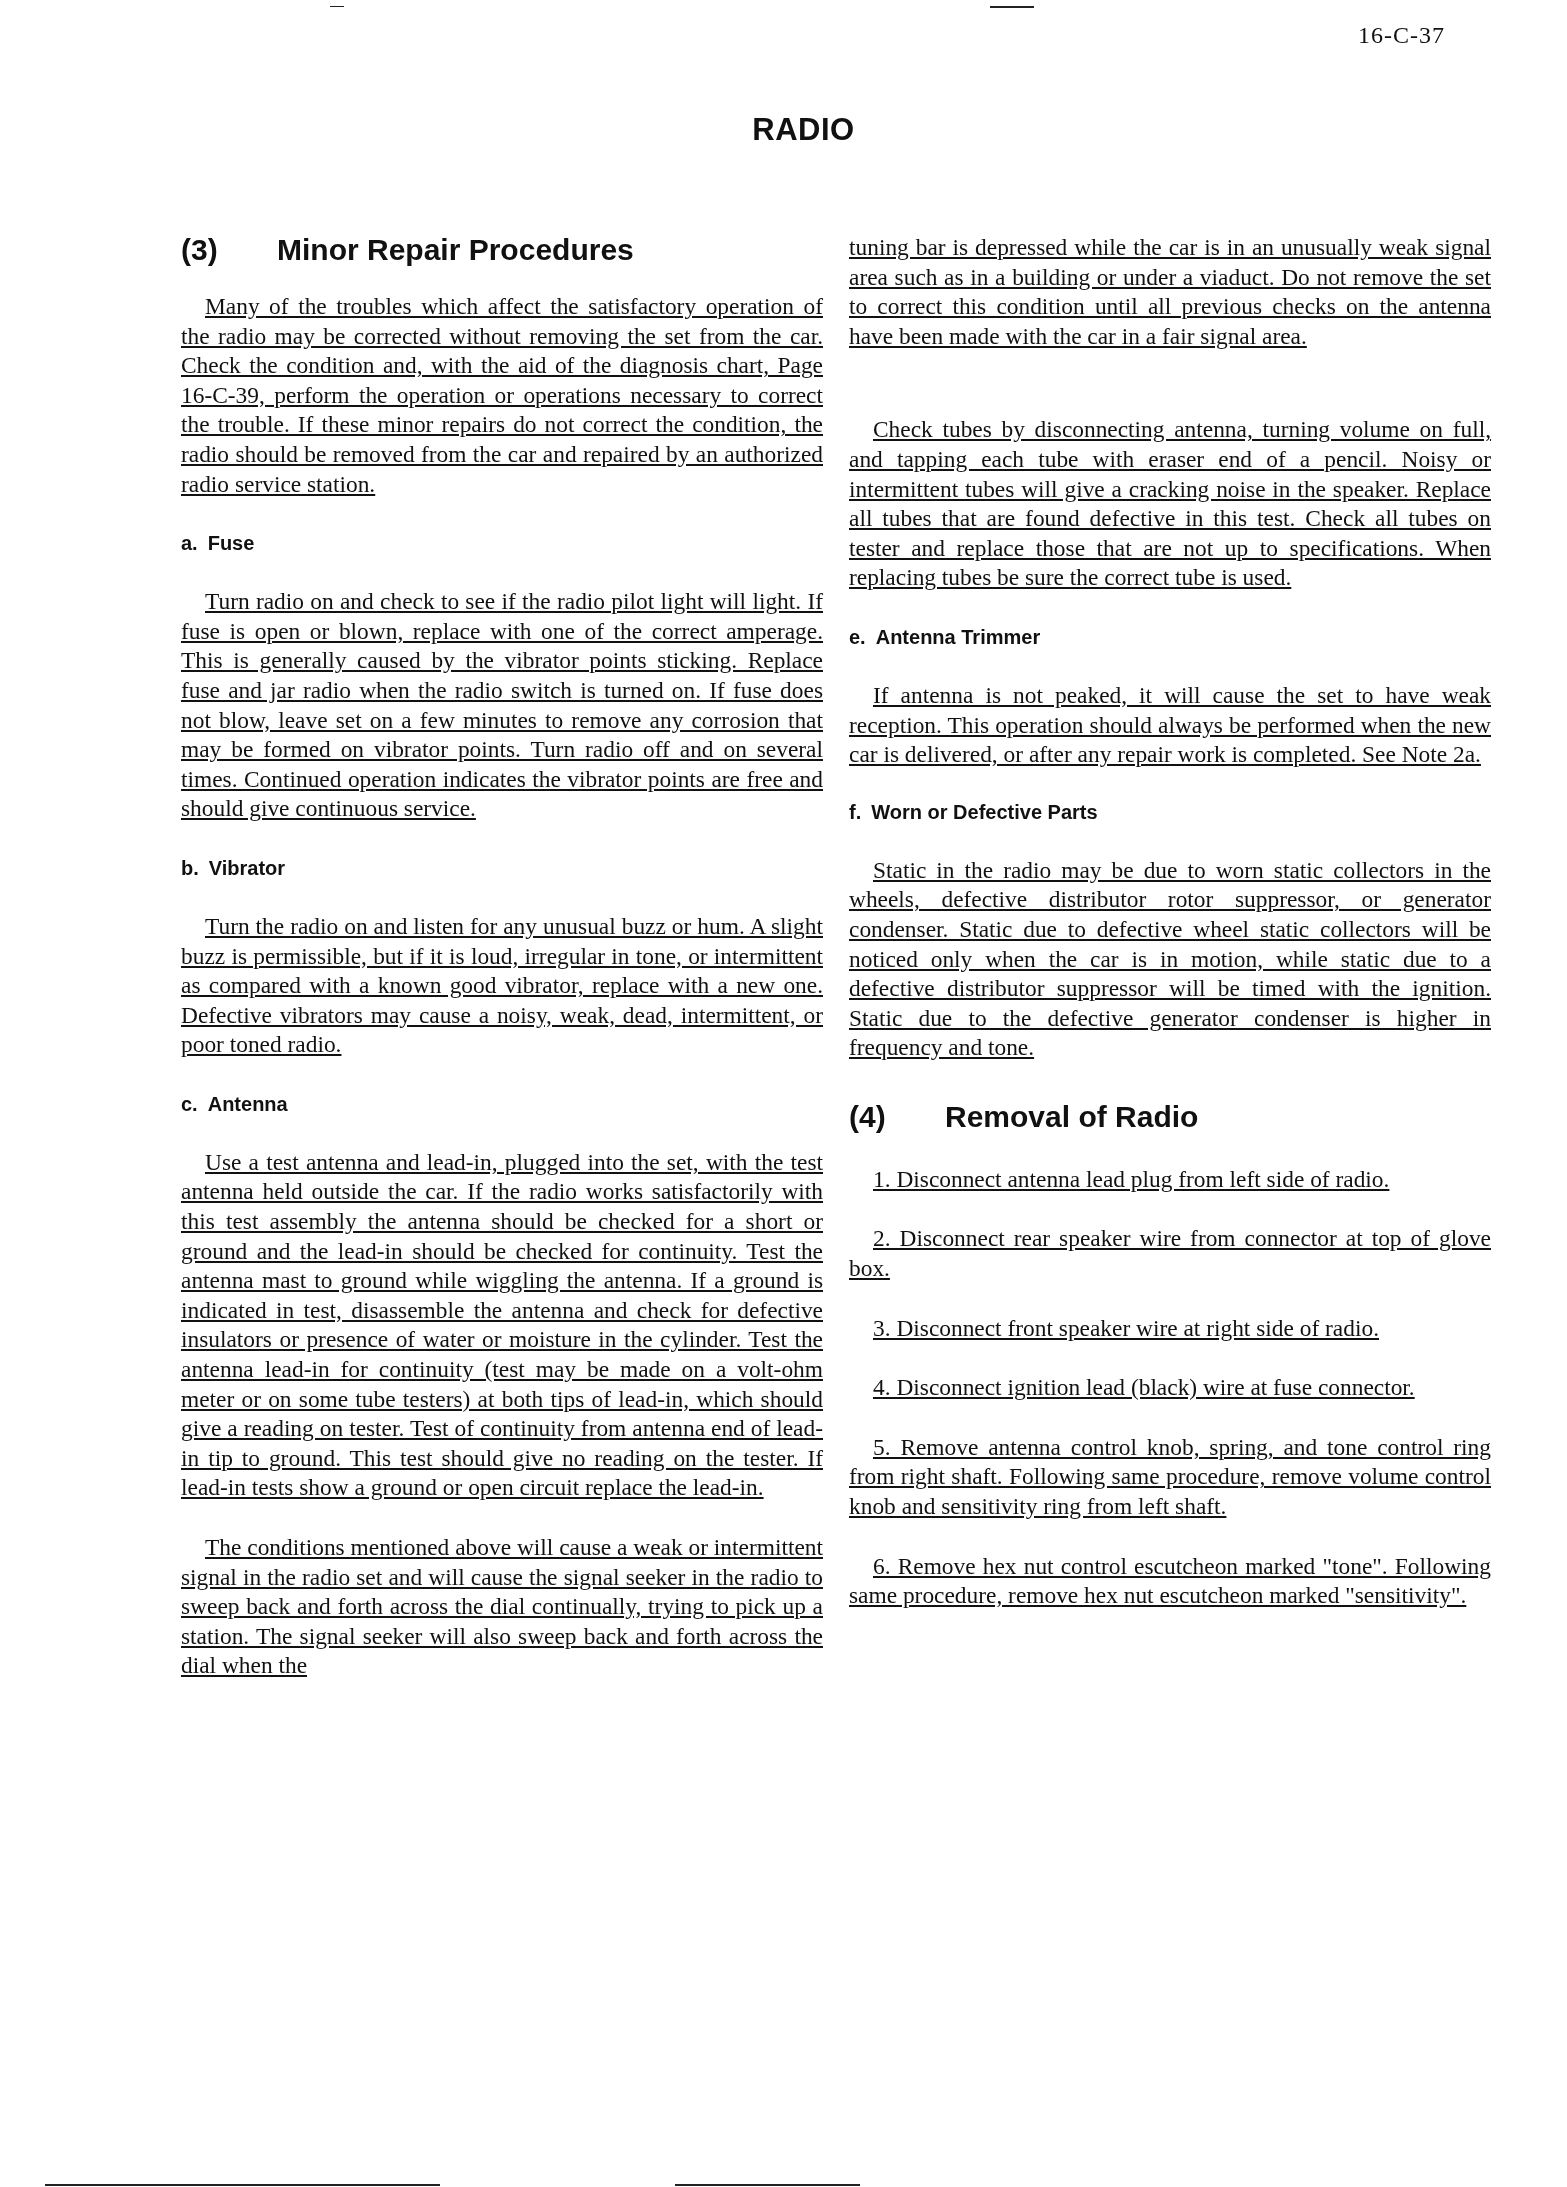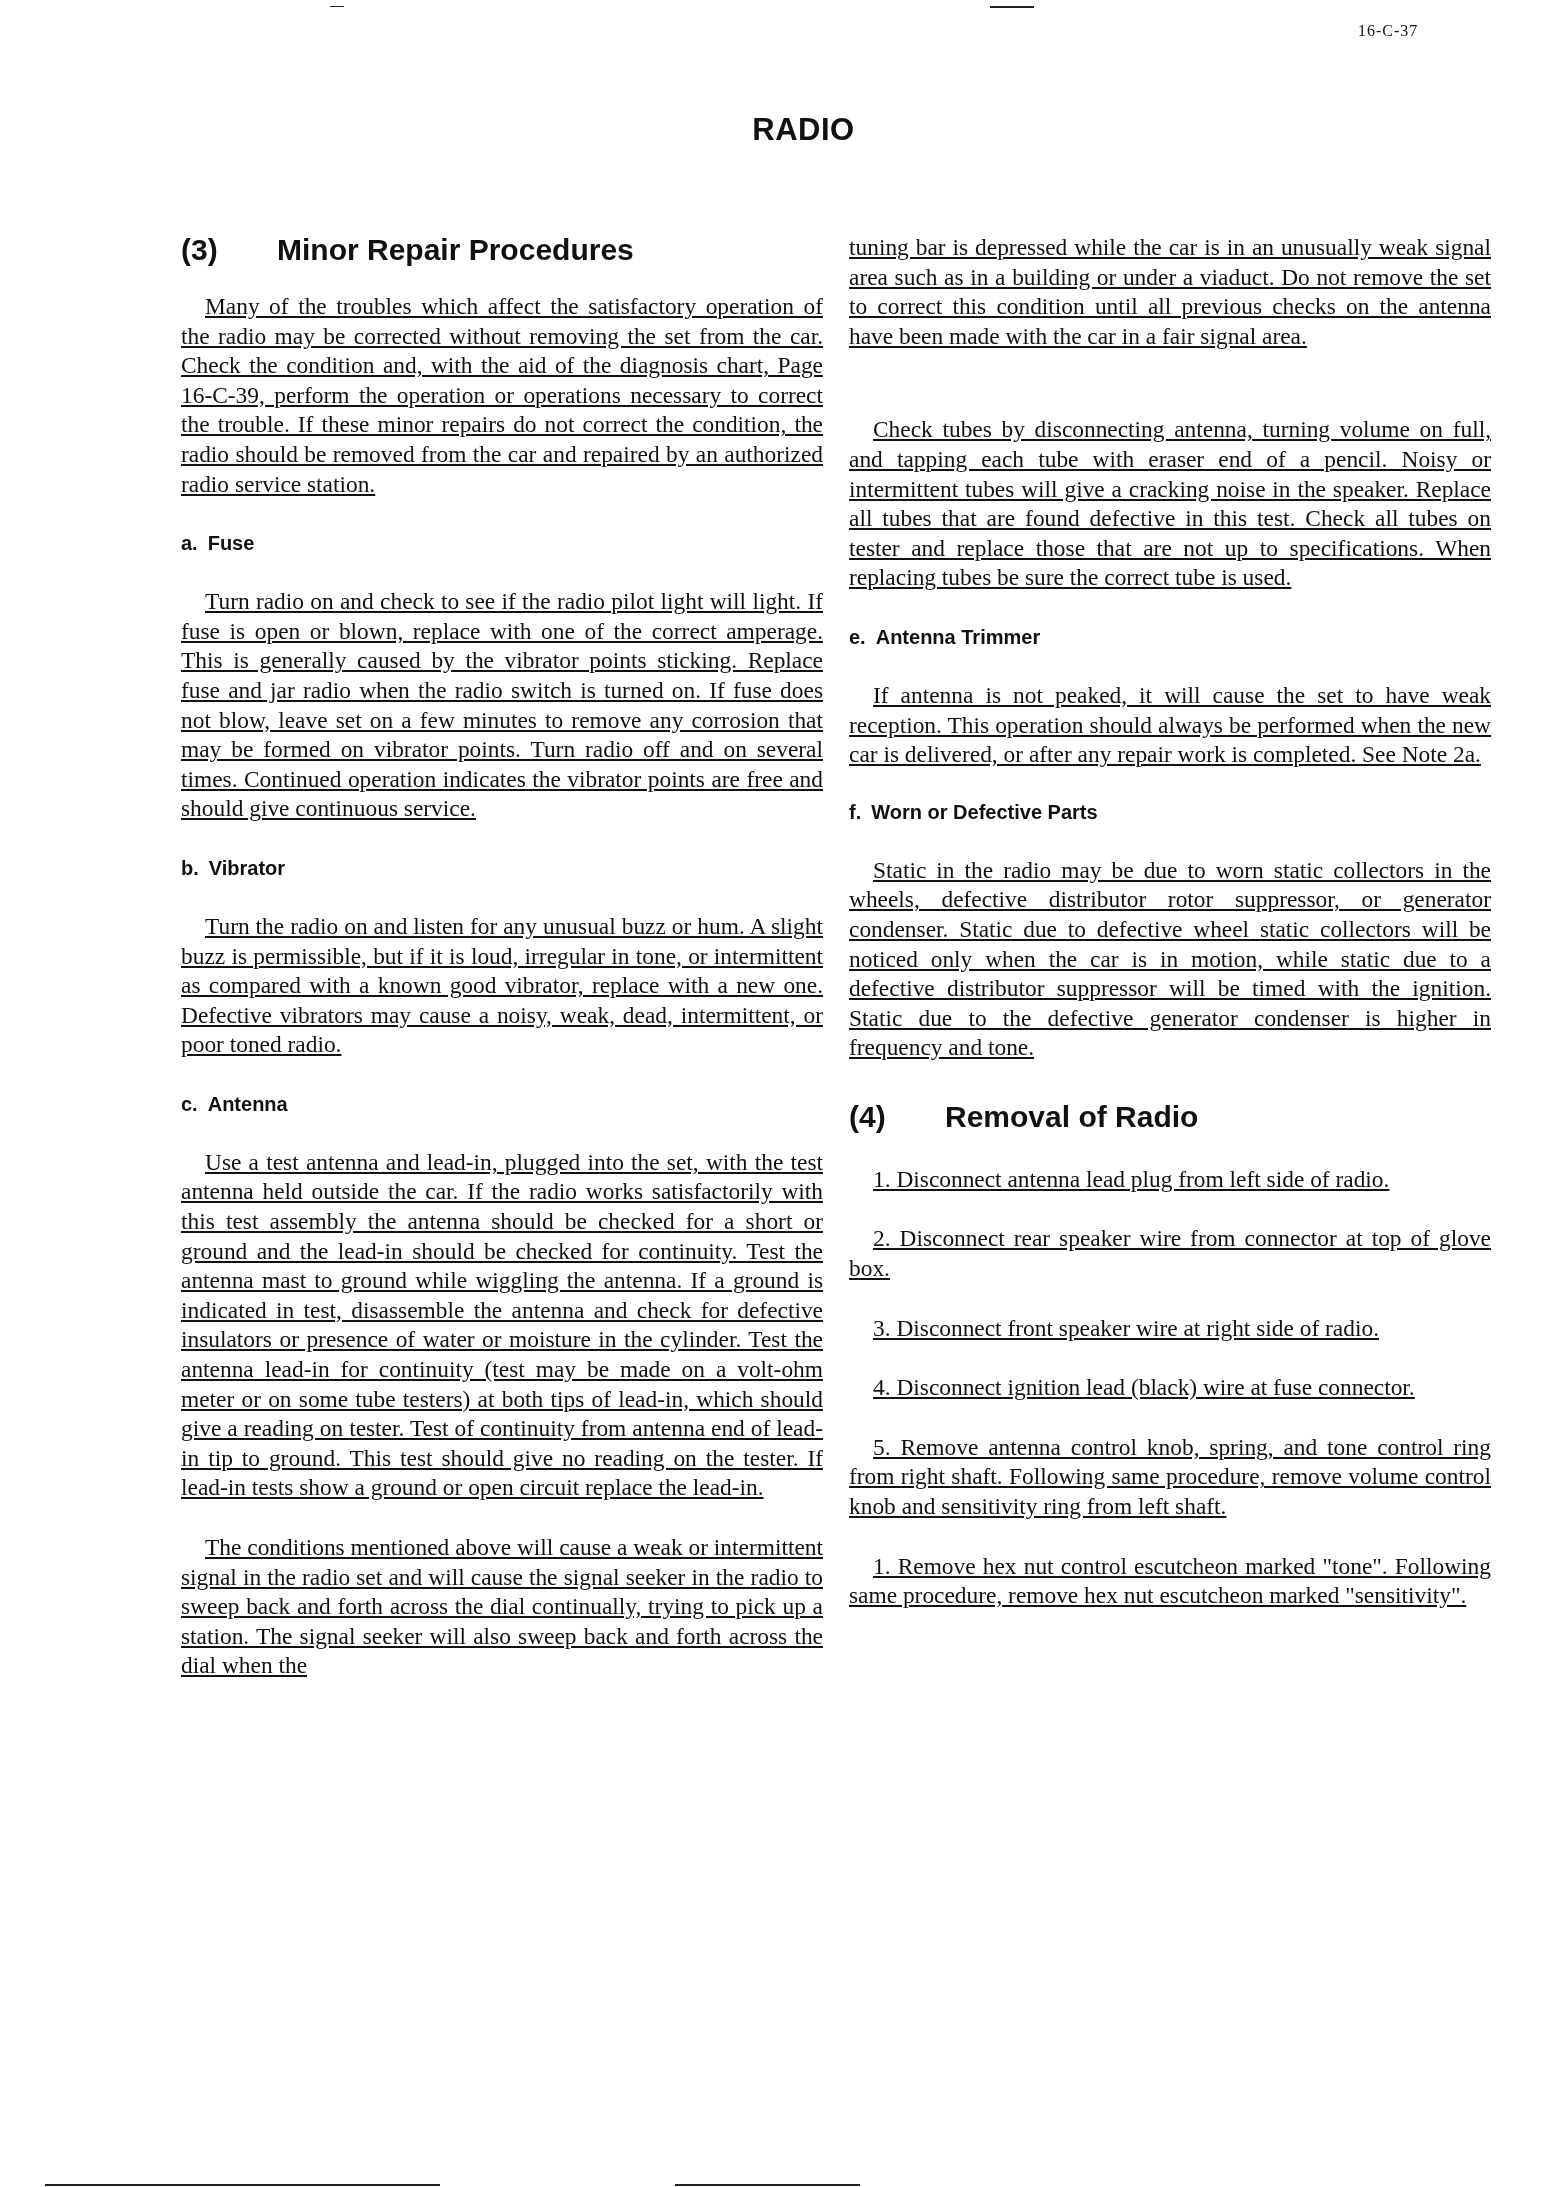--- a/index.html
+++ b/index.html
@@ -10,21 +10,21 @@
     overflow: hidden;
     color: #111111;
     font-family: "Liberation Serif", "DejaVu Serif", serif;
   }
   .scan-mark { position: absolute; background: #222; height: 2px; }
   .page-number {
     position: absolute;
     top: 22px;
     left: 1358px;
     font-family: "Liberation Serif", serif;
-    font-size: 16px;
+    font-size: 24px;
     letter-spacing: 1px;
   }
   .running-head {
     position: absolute;
     top: 112px;
     left: 0;
     width: 1567px;
     text-align: center;
     font-family: "Liberation Sans", "DejaVu Sans", sans-serif;
     font-weight: bold;
@@ -144,15 +144,15 @@
     <p>1. Disconnect antenna lead plug from left side of radio.</p>
     <div style="height:30px"></div>
     <p>2. Disconnect rear speaker wire from connector at top of glove box.</p>
     <div style="height:30px"></div>
     <p>3. Disconnect front speaker wire at right side of radio.</p>
     <div style="height:30px"></div>
     <p>4. Disconnect ignition lead (black) wire at fuse connector.</p>
     <div style="height:30px"></div>
     <p>5. Remove antenna control knob, spring, and tone control ring from right shaft. Following same procedure, remove volume control knob and sensitivity ring from left shaft.</p>
     <div style="height:30px"></div>
-    <p>1. Remove hex nut control escutcheon marked "tone". Following same procedure, remove hex nut escutcheon marked "sensitivity".</p>
+    <p>6. Remove hex nut control escutcheon marked "tone". Following same procedure, remove hex nut escutcheon marked "sensitivity".</p>
   </div>
 </div>
 
 </body></html>

